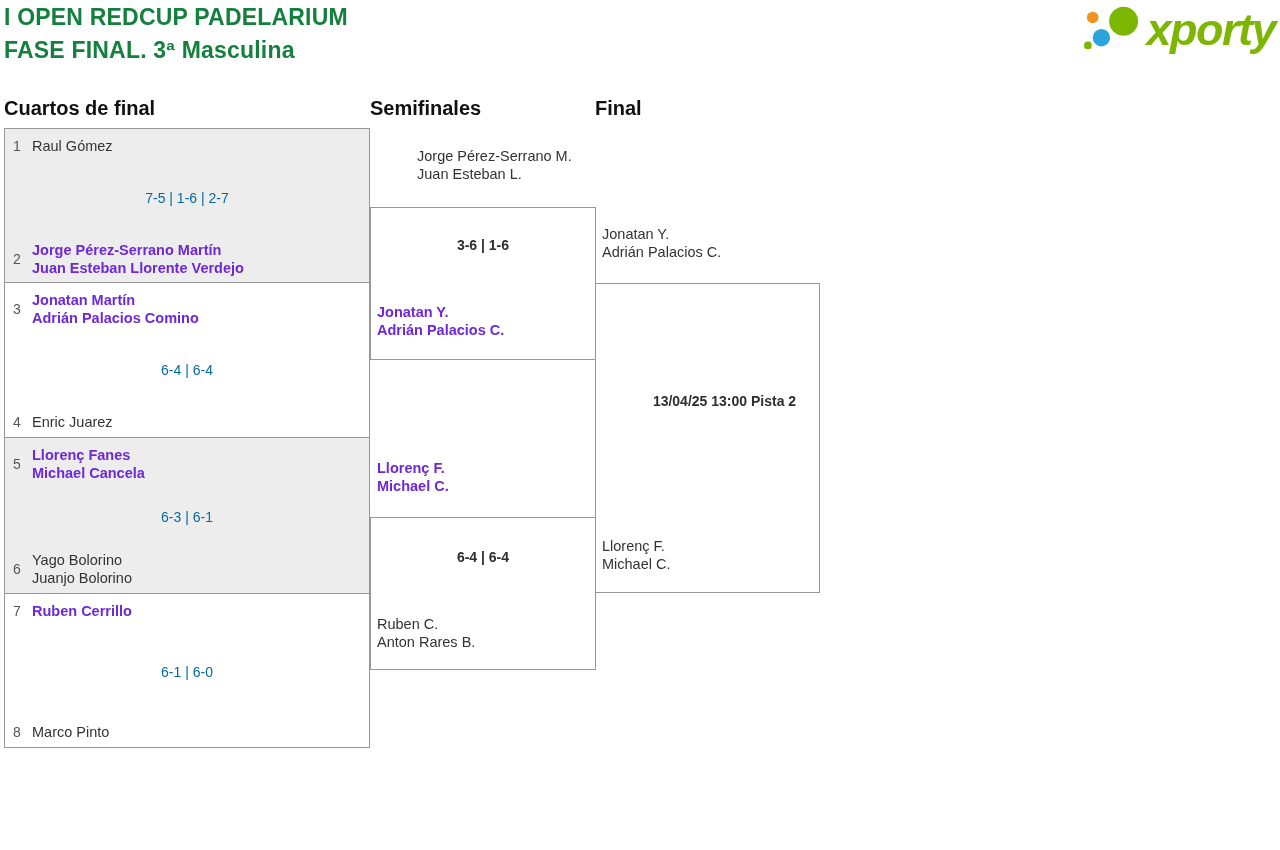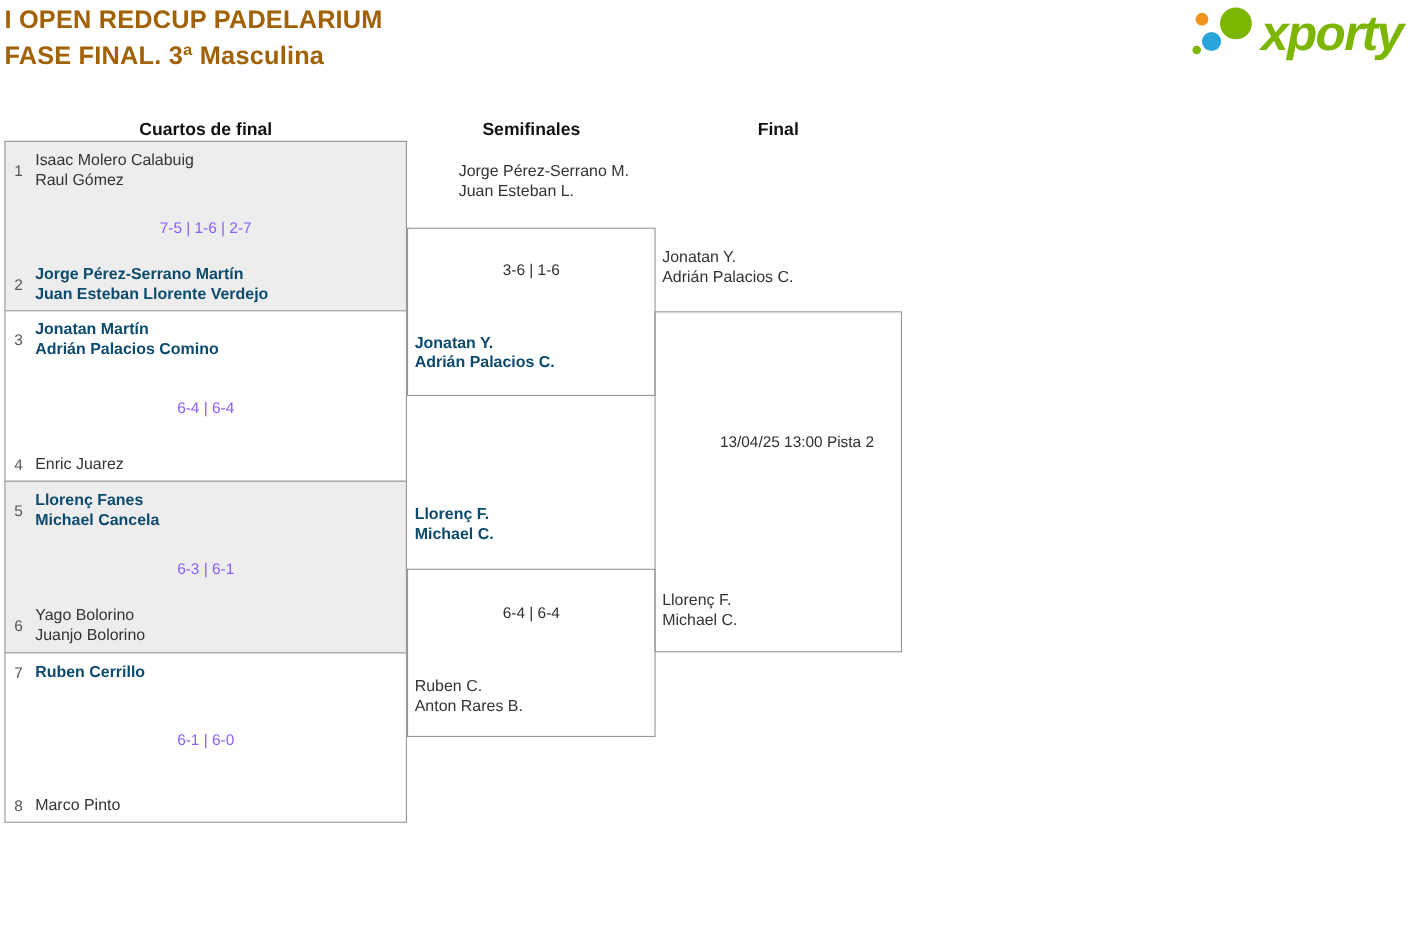--- a/index.html
+++ b/index.html
@@ -3,44 +3,44 @@
 <meta charset="utf-8">
 <style>
   * { margin:0; padding:0; box-sizing:border-box; }
   html, body { background:#ffffff; }
   body { font-family:"Liberation Sans","DejaVu Sans",sans-serif; color:#333; }
 
   .page { position:relative; width:1280px; height:850px; background:#fff; overflow:hidden; }
 
   
   .title-block { position:absolute; left:4px; top:1px; }
-  .title-line { font-size:23px; line-height:33px; font-weight:700; color:#a16207; letter-spacing:.2px; }
+  .title-line { font-size:23px; line-height:33px; font-weight:700; color:#15803d; letter-spacing:.2px; }
 
   .logo { position:absolute; top:3px; right:5px; display:flex; align-items:center; gap:3px; cursor:pointer;font-style:italic; }
   .logo-mark { width:62px; height:54px; display:block; }
   .logo-word { font-size:45px; font-weight:700; color:#7db600; letter-spacing:-1.5px; line-height:54px; }
 
   
-  .round-label { position:absolute; top:110px; font-size:16px; font-weight:700; color:#111; text-align:center; }
+  .round-label { position:absolute; top:97px; font-size:20px; font-weight:700; color:#111; text-align:left; }
 
   
   .qf-box { position:absolute; left:4px; width:366px; border:1px solid #979797; background:#fff;
             display:flex; flex-direction:column; justify-content:space-between; padding:8px 0 6px 0; }
   .qf-box.shaded { background:#ededed; }
 
   .team { position:relative; padding-left:27px; }
   .seed { position:absolute; left:8px; top:50%; transform:translateY(-50%); font-size:14px; color:#555; }
   .pname { font-size:14.5px; line-height:18px; color:#333; white-space:nowrap; }
-  .winner .pname { font-weight:700; color:#0c4a6e; }
-  .score { text-align:center; font-size:14px; color:#8b5cf6; }
+  .winner .pname { font-weight:700; color:#6d28d9; }
+  .score { text-align:center; font-size:14px; color:#0369a1; }
 
   
   .match-box { position:absolute; border:1px solid #979797; background:transparent; }
   .float-team { position:absolute; }
-  .float-score { position:absolute; text-align:center; font-size:14px; color:#2e2e2e; }
+  .float-score { position:absolute; text-align:center; font-size:14px; color:#2e2e2e;font-weight:bold; }
 </style>
 </head>
 <body>
 
 <div class="page">
 
   <div class="title-block">
     <div class="title-line">I OPEN REDCUP PADELARIUM</div>
     <div class="title-line">FASE FINAL. 3ª Masculina</div>
   </div>
@@ -55,21 +55,20 @@
     <div class="logo-word">xporty</div>
   </div>
 
   <div class="round-label" style="left:4px; width:366px;">Cuartos de final</div>
   <div class="round-label" style="left:370px; width:226px;">Semifinales</div>
   <div class="round-label" style="left:595px; width:225px;">Final</div>
 
   <div class="qf-box shaded" style="top:128px; height:156px;">
     <div class="team">
       <span class="seed">1</span>
-      <div class="pname">Isaac Molero Calabuig</div>
       <div class="pname">Raul Gómez</div>
     </div>
     <div class="score">7-5 | 1-6 | 2-7</div>
     <div class="team winner">
       <span class="seed">2</span>
       <div class="pname">Jorge Pérez-Serrano Martín</div>
       <div class="pname">Juan Esteban Llorente Verdejo</div>
     </div>
   </div>
 

